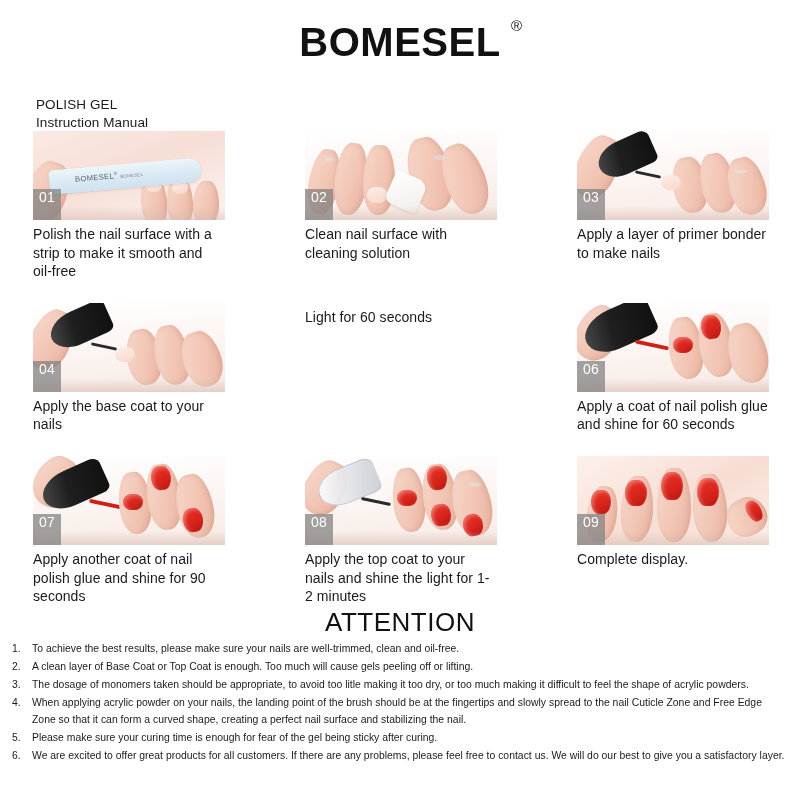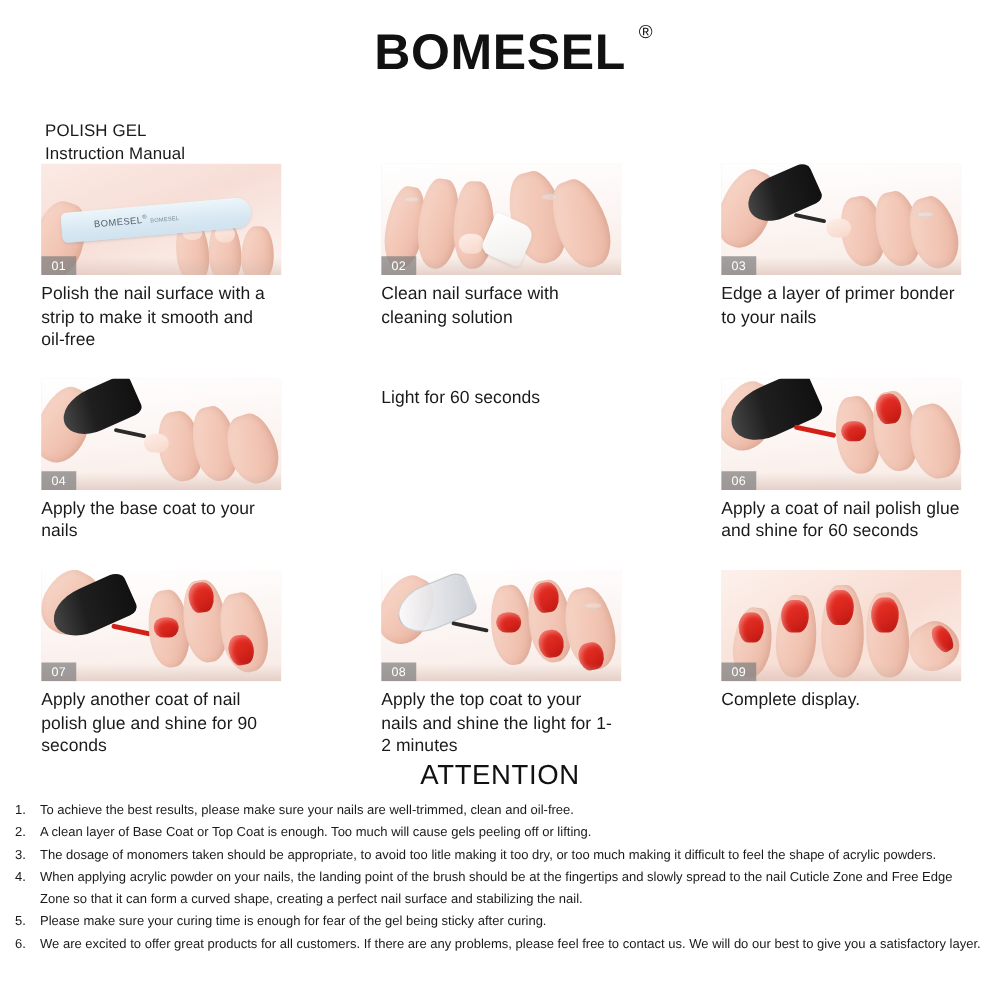--- a/index.html
+++ b/index.html
@@ -74,24 +74,24 @@
     height: 89px;
     overflow: hidden;
     background: #f3eceb;
   }
 
   .step-badge {
     position: absolute;
     left: 0;
     bottom: 0;
     width: 28px;
-    height: 15px;
+    height: 31px;
     background: rgba(128,128,128,0.72);
     color: #ffffff;
-    font-size: 10px;
+    font-size: 14px;
     line-height: 17px;
     text-align: center;
     letter-spacing: 0.3px;
     font-family: "Liberation Sans", sans-serif;
   }
 
   .step-caption {
     margin-top: 5px;
     font-size: 14px;
     line-height: 1.33;
@@ -241,21 +241,21 @@
     width: 100%; height: 14px;
     background: linear-gradient(180deg, rgba(226,205,196,0.0), rgba(214,186,176,0.55));
   }
 
   
   .attention-title {
     position: absolute;
     left: 0; right: 0;
     top: 607px;
     text-align: center;
-    font-size: 22px;
+    font-size: 26px;
     font-weight: normal;
     letter-spacing: 0.5px;
     color: #111111;
     font-family: "Liberation Sans", sans-serif;
   }
 
   .notes {
     position: absolute;
     left: 12px;
     top: 641px;
@@ -342,21 +342,21 @@
         <div class="bottle-black" style="left:20px; top:8px; width:58px; height:34px;"></div>
         <div class="brush-stem" style="left:58px; top:42px; width:26px;"></div>
         <div class="finger" style="left:96px; top:26px; width:34px; height:56px; transform:rotate(-10deg);"></div>
         <div class="finger" style="left:124px; top:22px; width:34px; height:60px; transform:rotate(-12deg);"></div>
         <div class="finger" style="left:152px; top:26px; width:36px; height:58px; transform:rotate(-16deg);"></div>
         <div class="ring" style="left:156px; top:38px; width:14px;"></div>
         <div class="nail nail-nat" style="left:84px; top:44px; width:20px; height:15px;"></div>
         <div class="table-shadow"></div>
         <div class="step-badge">03</div>
       </div>
-      <div class="step-caption">Edge a layer of primer bonder to your nails</div>
+      <div class="step-caption">Apply a layer of primer bonder to make nails</div>
     </div>
 
     <div class="step-card">
       <div class="step-photo">
         <div class="ph white-bg"></div>
         <div class="finger" style="left:-2px; top:6px; width:40px; height:62px; transform:rotate(24deg);"></div>
         <div class="bottle-black" style="left:16px; top:6px; width:62px; height:34px;"></div>
         <div class="brush-stem" style="left:58px; top:42px; width:26px;"></div>
         <div class="finger" style="left:94px; top:26px; width:34px; height:56px; transform:rotate(-10deg);"></div>
         <div class="finger" style="left:122px; top:22px; width:34px; height:60px; transform:rotate(-12deg);"></div>

